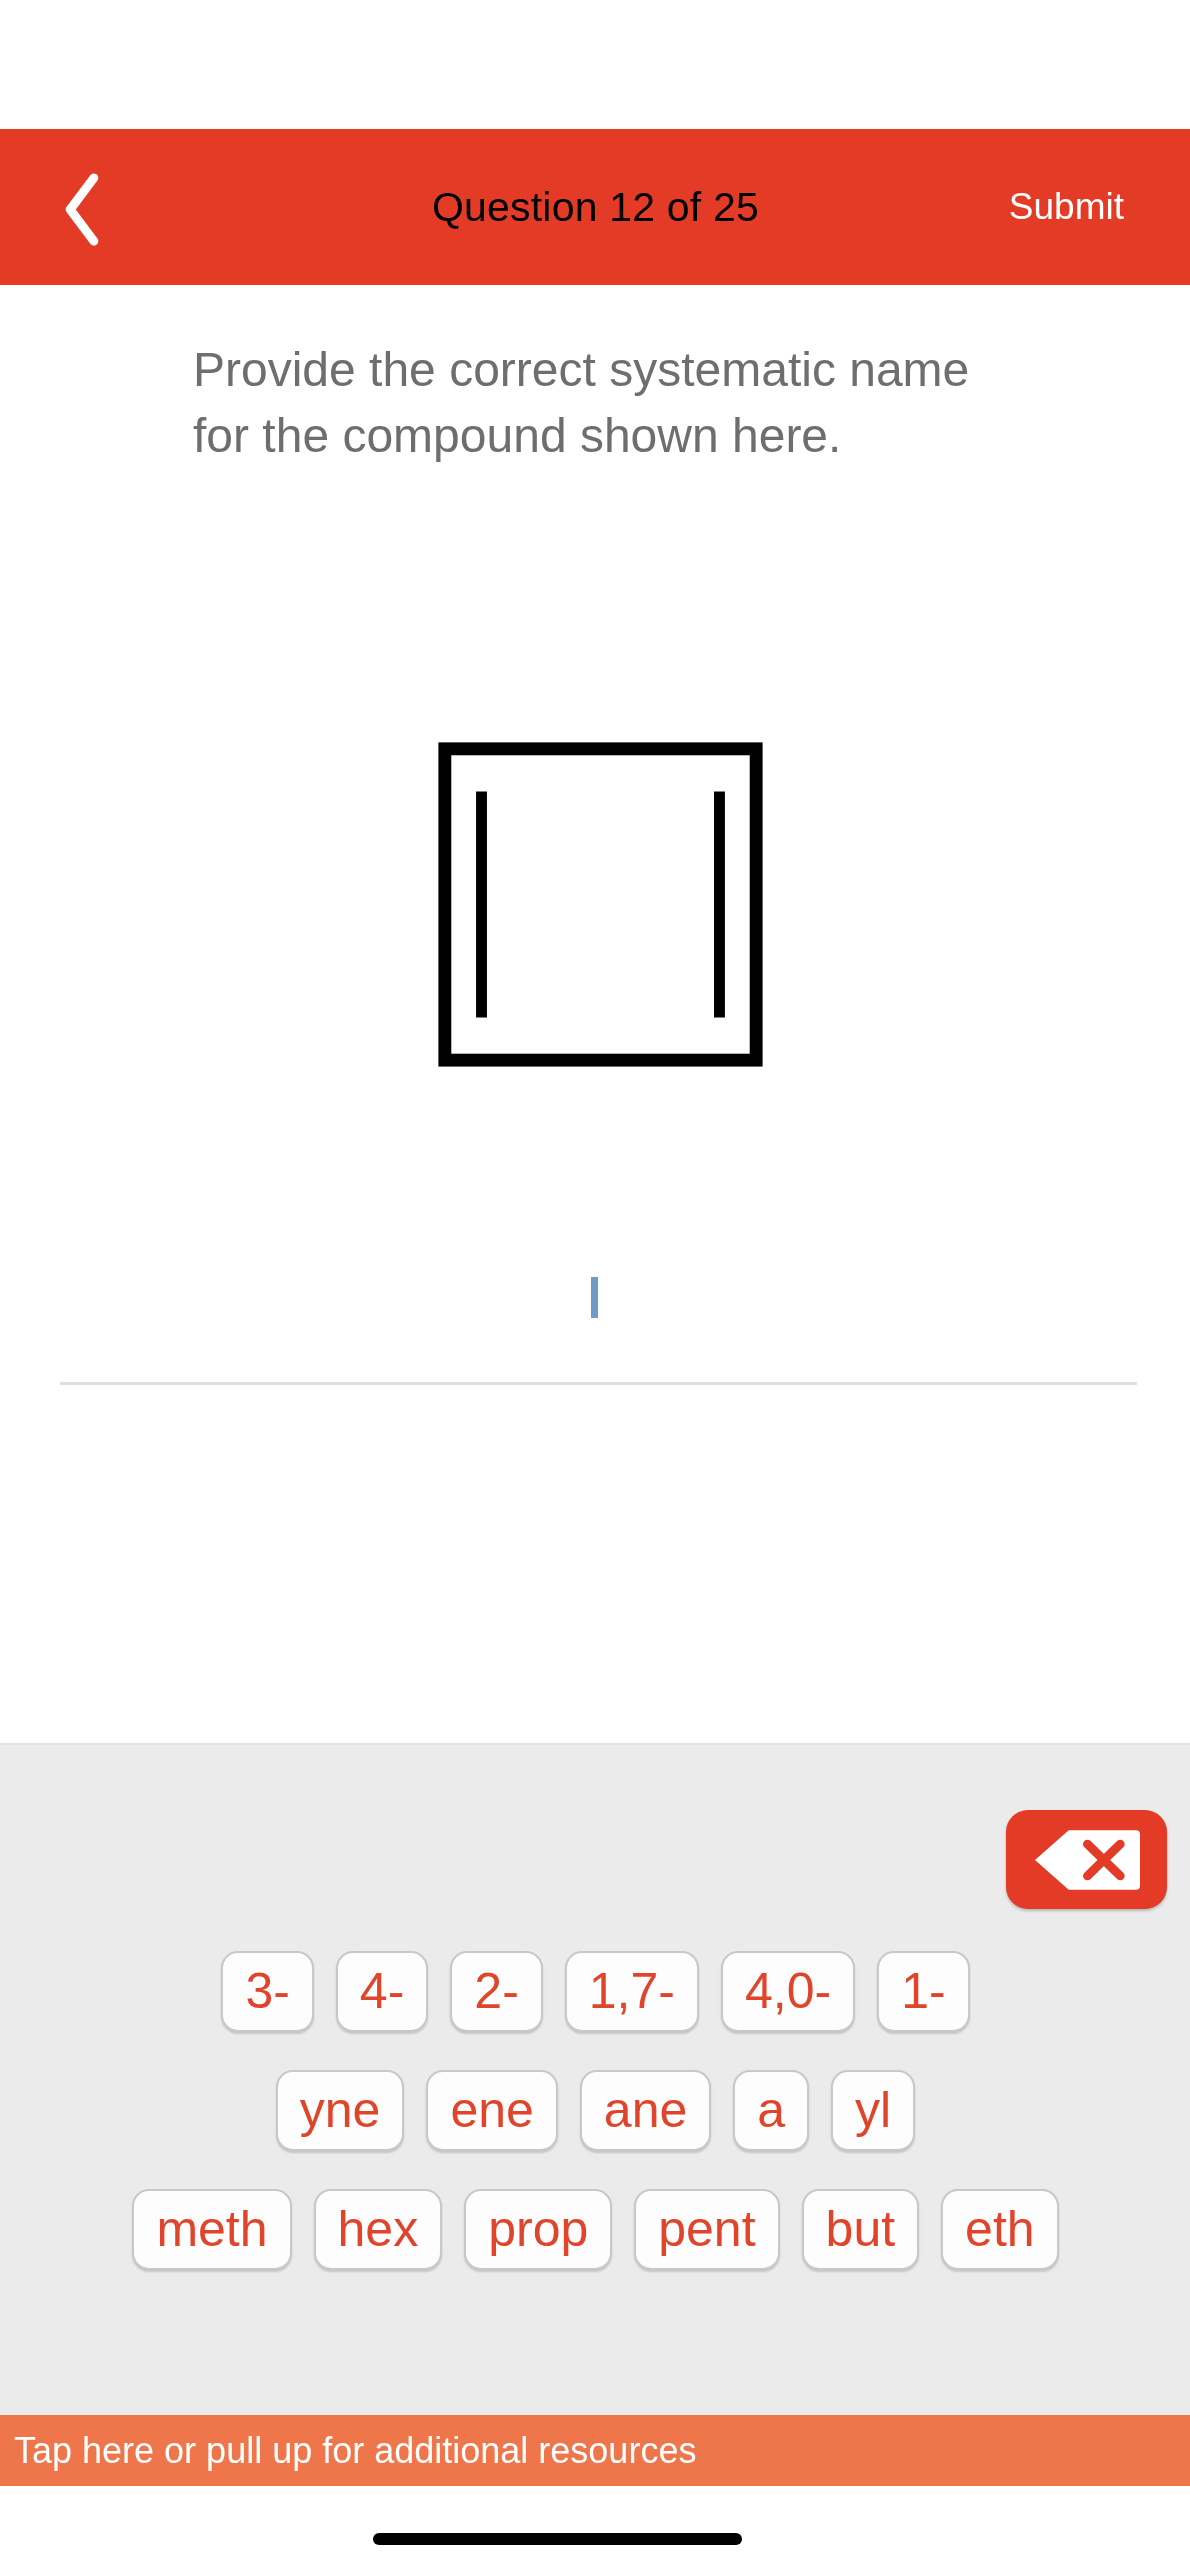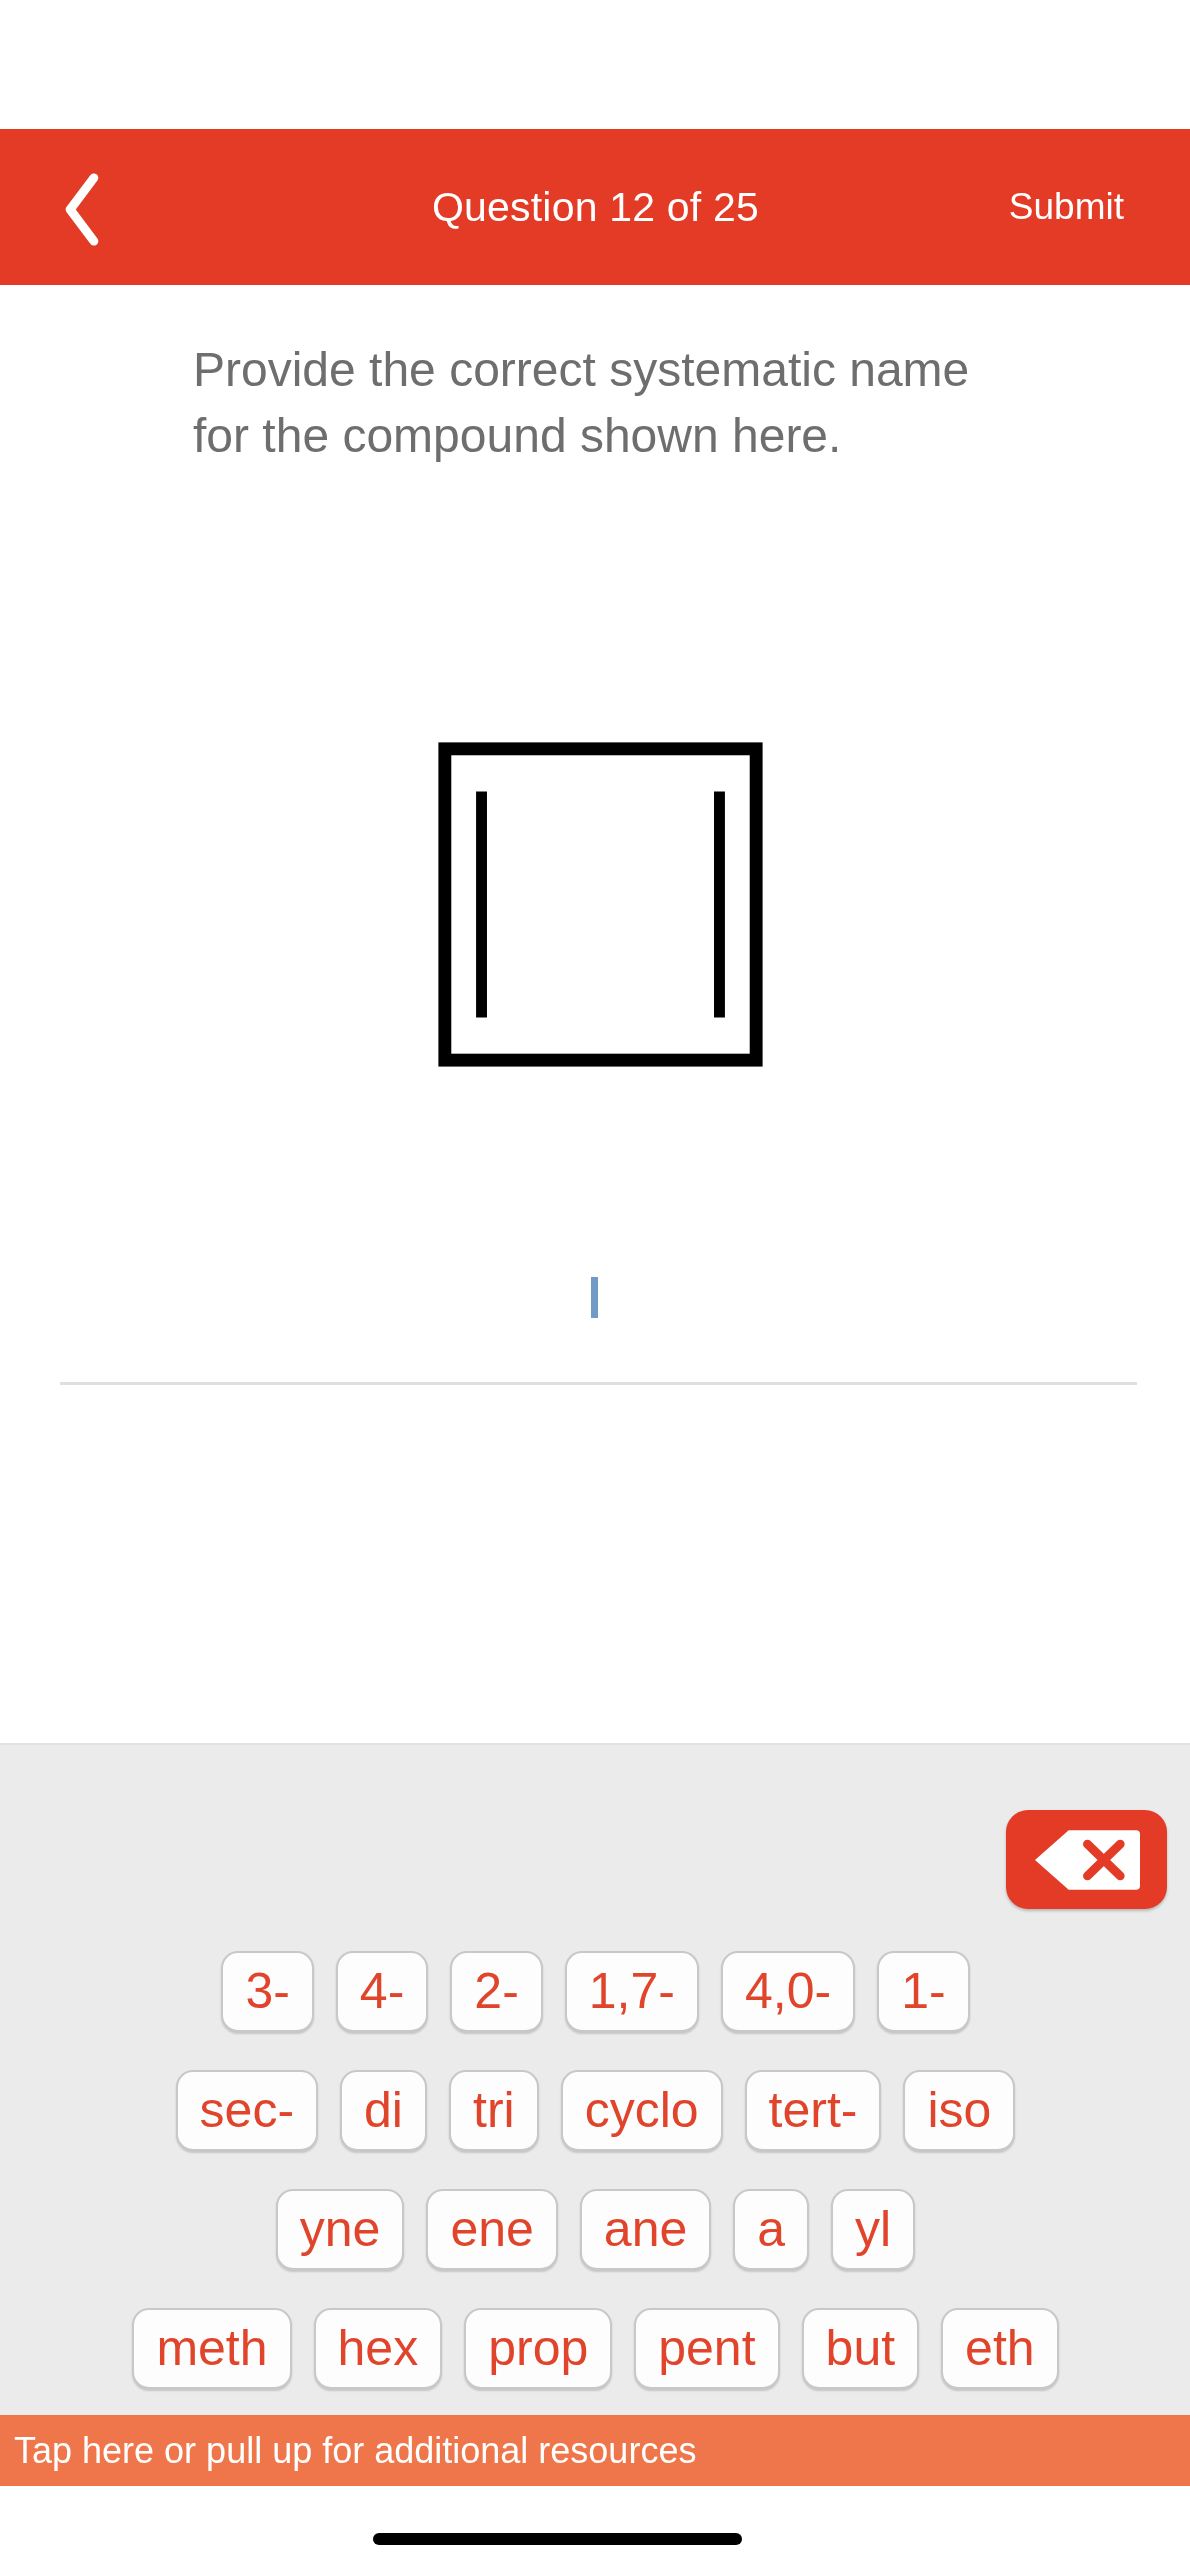--- a/index.html
+++ b/index.html
@@ -51,21 +51,21 @@
     cursor: pointer;
   }
   .back-btn svg { display: block; }
 
   .nav-title {
     position: absolute;
     left: 0; right: 0;
     top: 50%;
     transform: translateY(-50%);
     text-align: center;
-    color: #ffffff;
+    color: #000000;
     font-size: 41px;
     letter-spacing: 0.2px;
     white-space: nowrap;
   }
   .nav-submit {
     position: absolute;
     right: 67px;
     top: 50%;
     transform: translateY(-50%);
     color: #ffffff;
@@ -281,28 +281,20 @@
 
       <div class="key-row">
         <div class="key">3-</div>
         <div class="key">4-</div>
         <div class="key">2-</div>
         <div class="key">1,7-</div>
         <div class="key">4,0-</div>
         <div class="key">1-</div>
       </div>
 
-      <div class="key-row">
-        <div class="key">sec-</div>
-        <div class="key">di</div>
-        <div class="key">tri</div>
-        <div class="key">cyclo</div>
-        <div class="key">tert-</div>
-        <div class="key">iso</div>
-      </div>
 
       <div class="key-row">
         <div class="key">yne</div>
         <div class="key">ene</div>
         <div class="key">ane</div>
         <div class="key">a</div>
         <div class="key">yl</div>
       </div>
 
       <div class="key-row">

